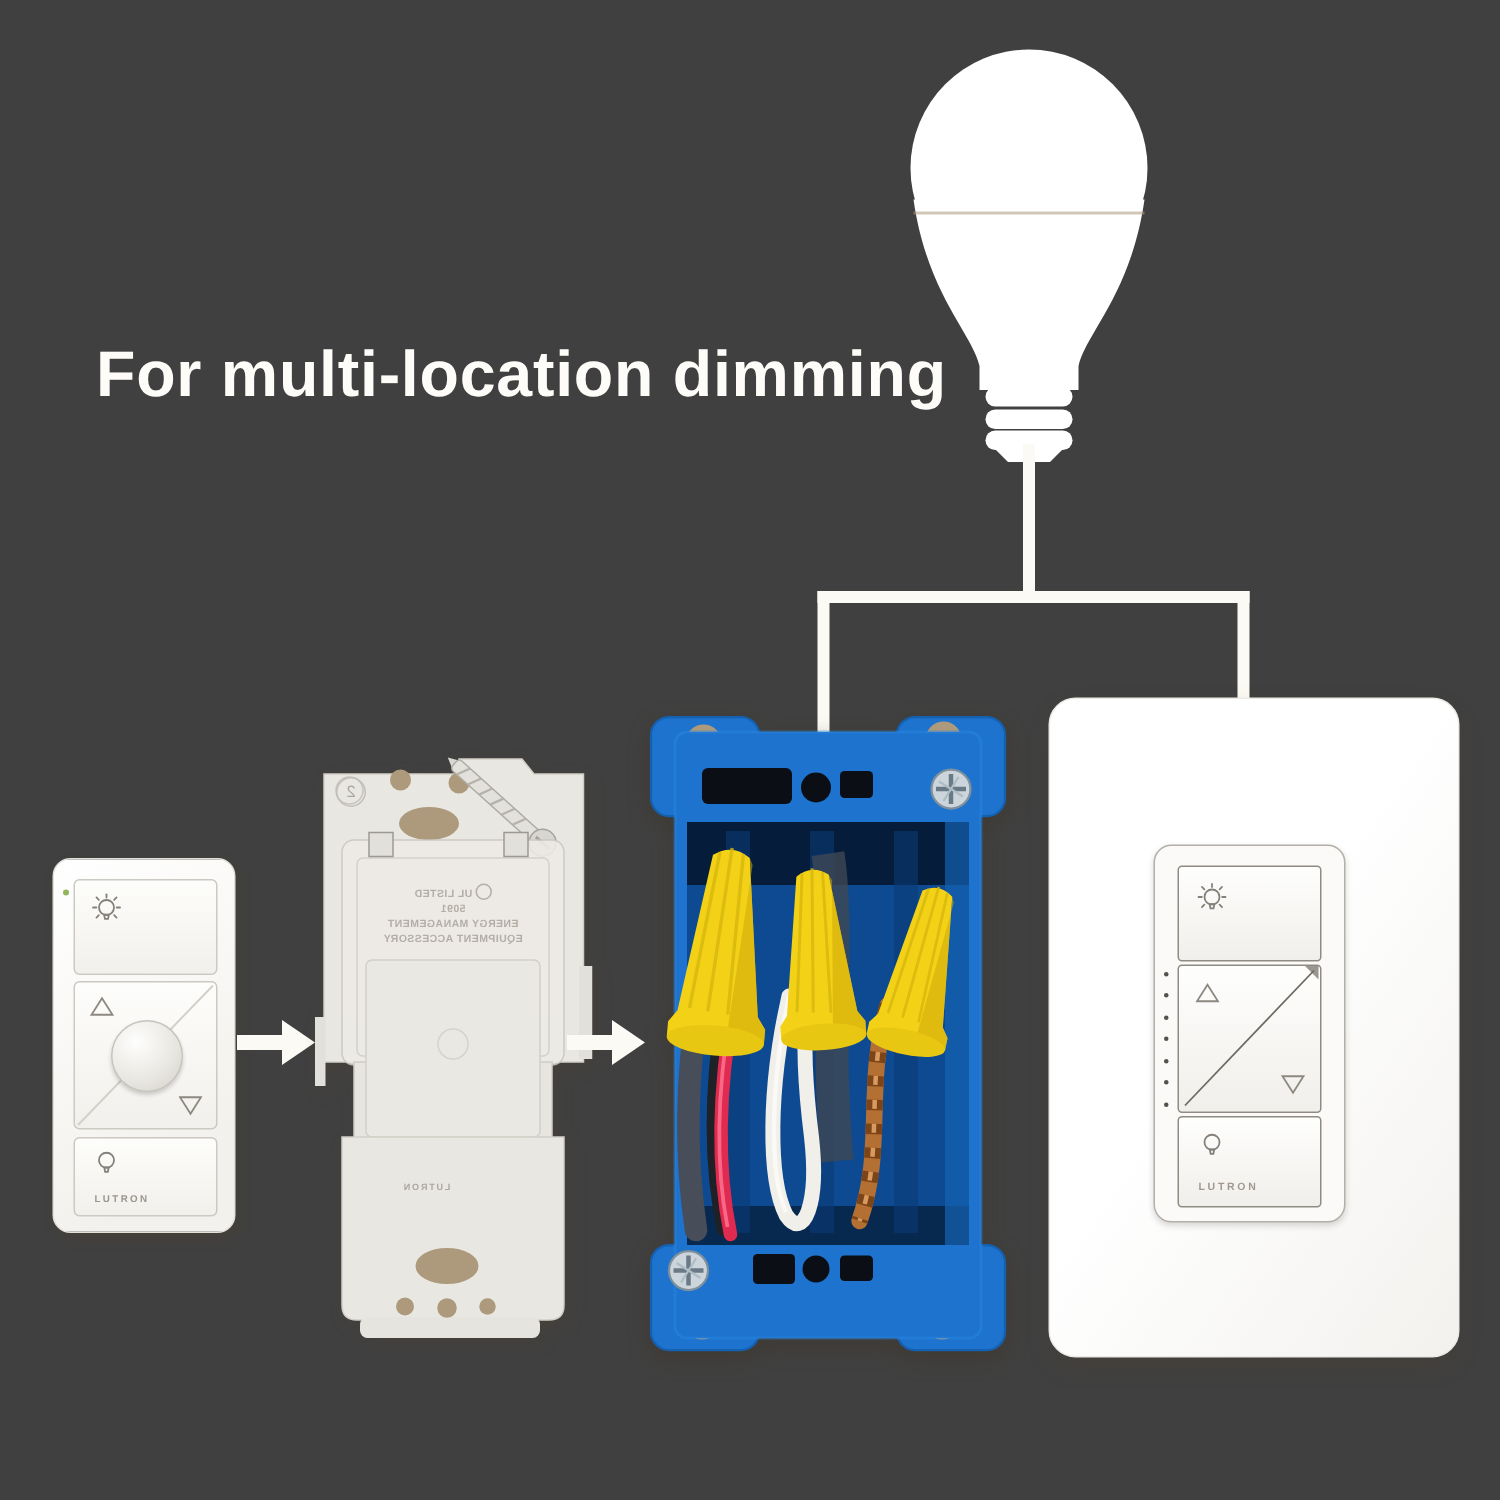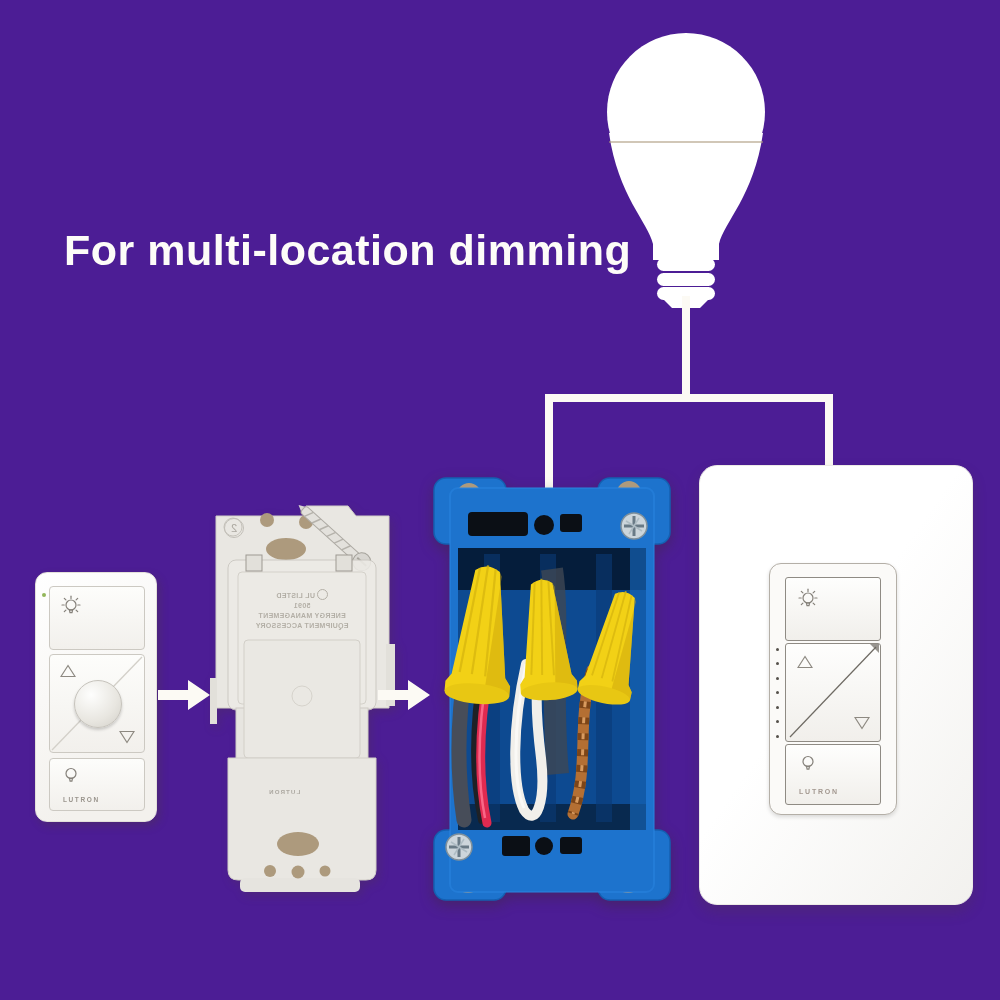--- a/index.html
+++ b/index.html
@@ -1,16 +1,16 @@
 <!DOCTYPE html>
 <html><head>
 <meta charset="utf-8">
 <style>
   html,body{margin:0;padding:0;background:#ad9a7d;}
-  .stage{position:relative;width:1000px;height:1000px;background:#4c1d95;overflow:hidden;
+  .stage{position:relative;width:1000px;height:1000px;background:#404040;overflow:hidden;
          font-family:"Liberation Sans",sans-serif;}
   .abs{position:absolute;}
 
   
   .headline{left:64px;top:226px;font-size:43px;font-weight:bold;color:#fdfcf8;letter-spacing:.5px;}
 
   
   .cline{background:#fcfaf4;}
 
   

